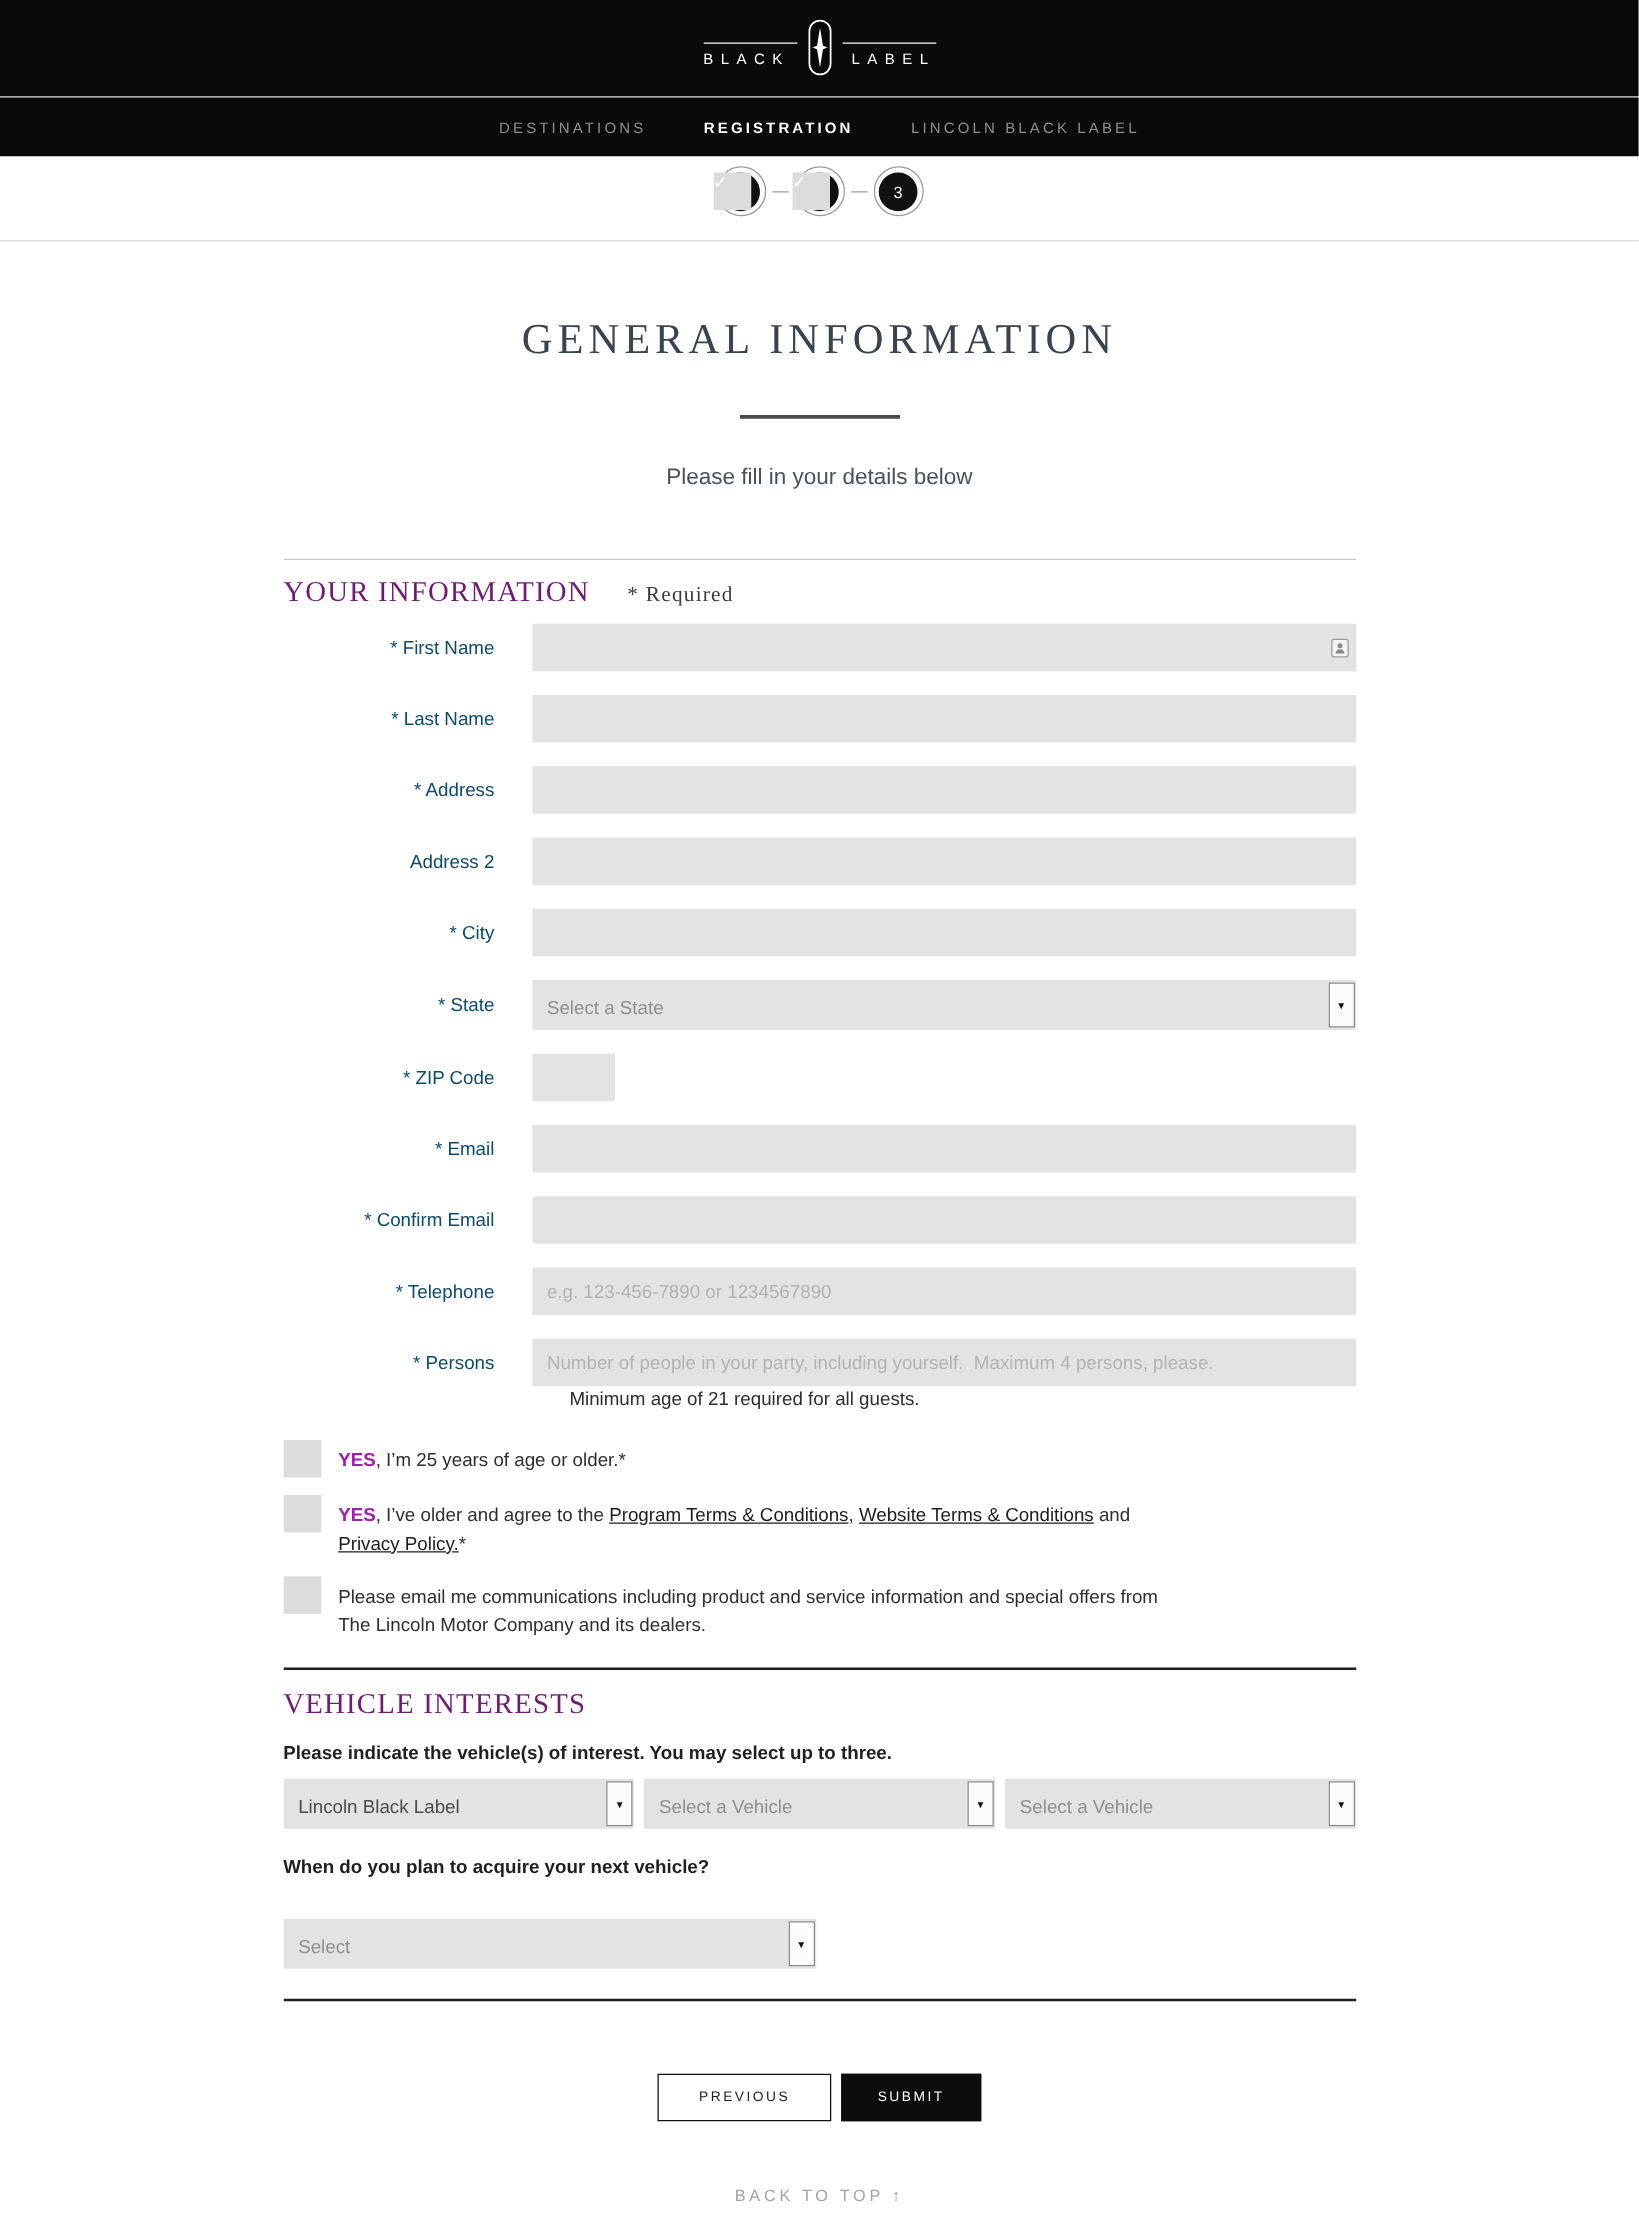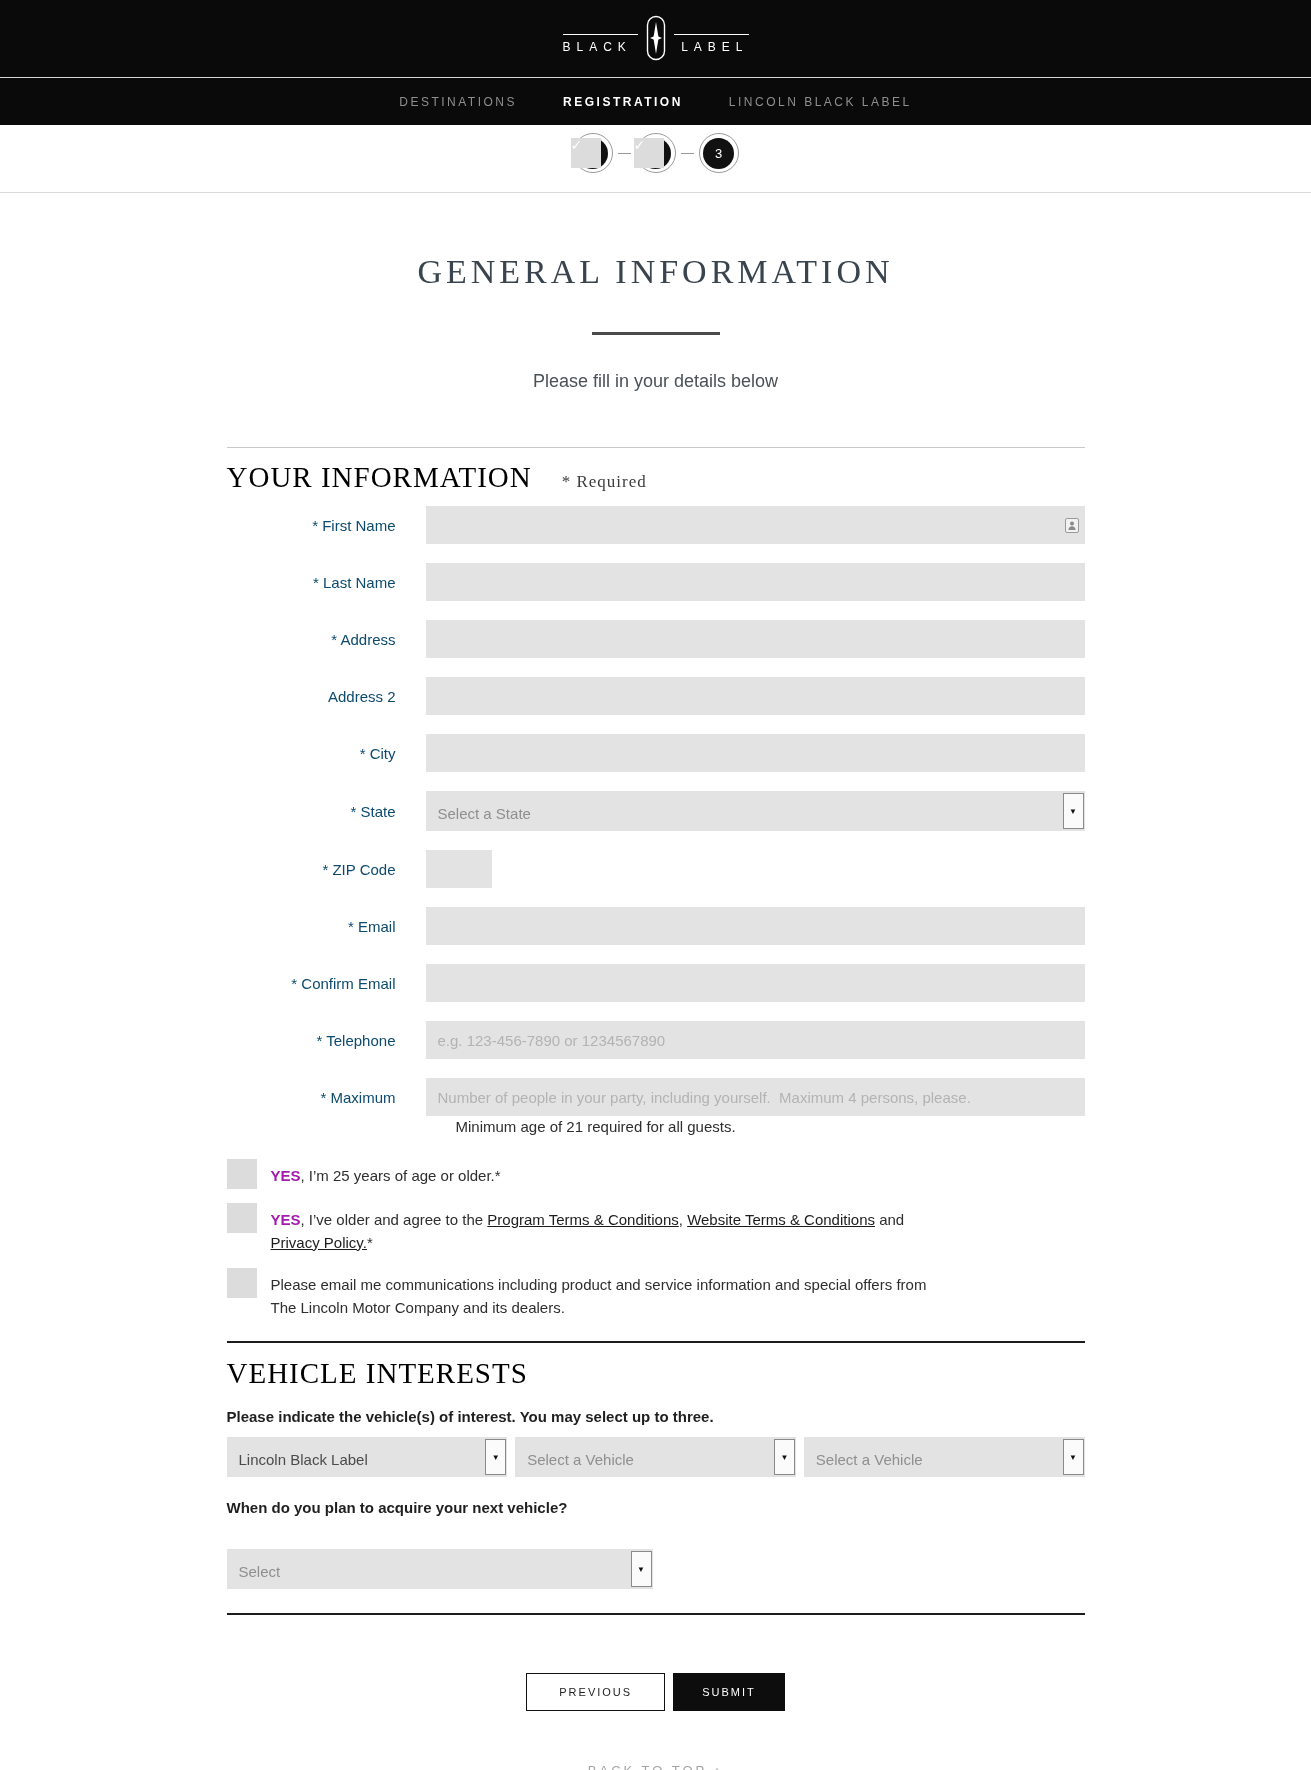--- a/index.html
+++ b/index.html
@@ -37,22 +37,22 @@
   .page-title { margin-top: 60px; text-align: center;
     font-family: "Liberation Serif", serif; font-size: 34px; letter-spacing: 4px;
     color: #39444e; font-weight: normal; }
   .title-rule { width: 128px; height: 3px; background: #4a4a4a; margin: 41px auto 0; }
   .page-subtitle { margin-top: 36px; text-align: center; font-size: 18px; color: #4a5157; }
   
   .container { width: 858px; margin: 0 auto; }
   .section-rule-light { height: 1px; background: #c9c9c9; margin-top: 55px; }
   .section-rule-dark { height: 2px; background: #1c1c1c; }
   .sec-head-row { display: flex; align-items: baseline; margin: 13px 0 12px; }
-  .sec-heading { font-family: "Liberation Serif", serif; font-size: 29px;
-    letter-spacing: 1px; color: #000000; font-weight: normal; margin: 0; }
+  .sec-heading { font-family: "Liberation Serif", serif; font-size: 23px;
+    letter-spacing: 1px; color: #701a75; font-weight: normal; margin: 0; }
   .required-note { font-family: "Liberation Serif", serif; font-size: 17px;
     color: #3c3c3c; margin-left: 30px; letter-spacing: 1px; }
   
   .frow { display: flex; align-items: center; margin-bottom: 19px; }
   .flabel { width: 199px; flex: none; text-align: right; padding-right: 30px;
     font-size: 15px; color: #0c4a6e; }
   .fcontrol { flex: 1; position: relative; }
   .tinput { width: 100%; height: 38px; border: none; background: #e3e3e3;
     padding: 0 34px 0 12px; font-size: 15px; color: #4c1d95;
     font-family: "Liberation Sans", sans-serif; }
@@ -225,21 +225,21 @@
   </div>
 
   <div class="frow">
     <label class="flabel">* Telephone</label>
     <div class="fcontrol">
       <input class="tinput" type="text" placeholder="e.g. 123-456-7890 or 1234567890" style="">
     </div>
   </div>
 
   <div class="frow" style="margin-bottom:13px;">
-    <label class="flabel">* Maximum</label>
+    <label class="flabel">* Persons</label>
     <div class="fcontrol">
       <input class="tinput" type="text" placeholder="Number of people in your party, including yourself.  Maximum 4 persons, please." style="">
     </div>
   </div>
 
   <div class="age-note">Minimum age of 21 required for all guests.</div>
 
   <div class="chkrow">
     <div class="chk"></div>
     <div class="chktext"><b>YES</b><span>, I’m 25 years of age or older.*</span></div>

